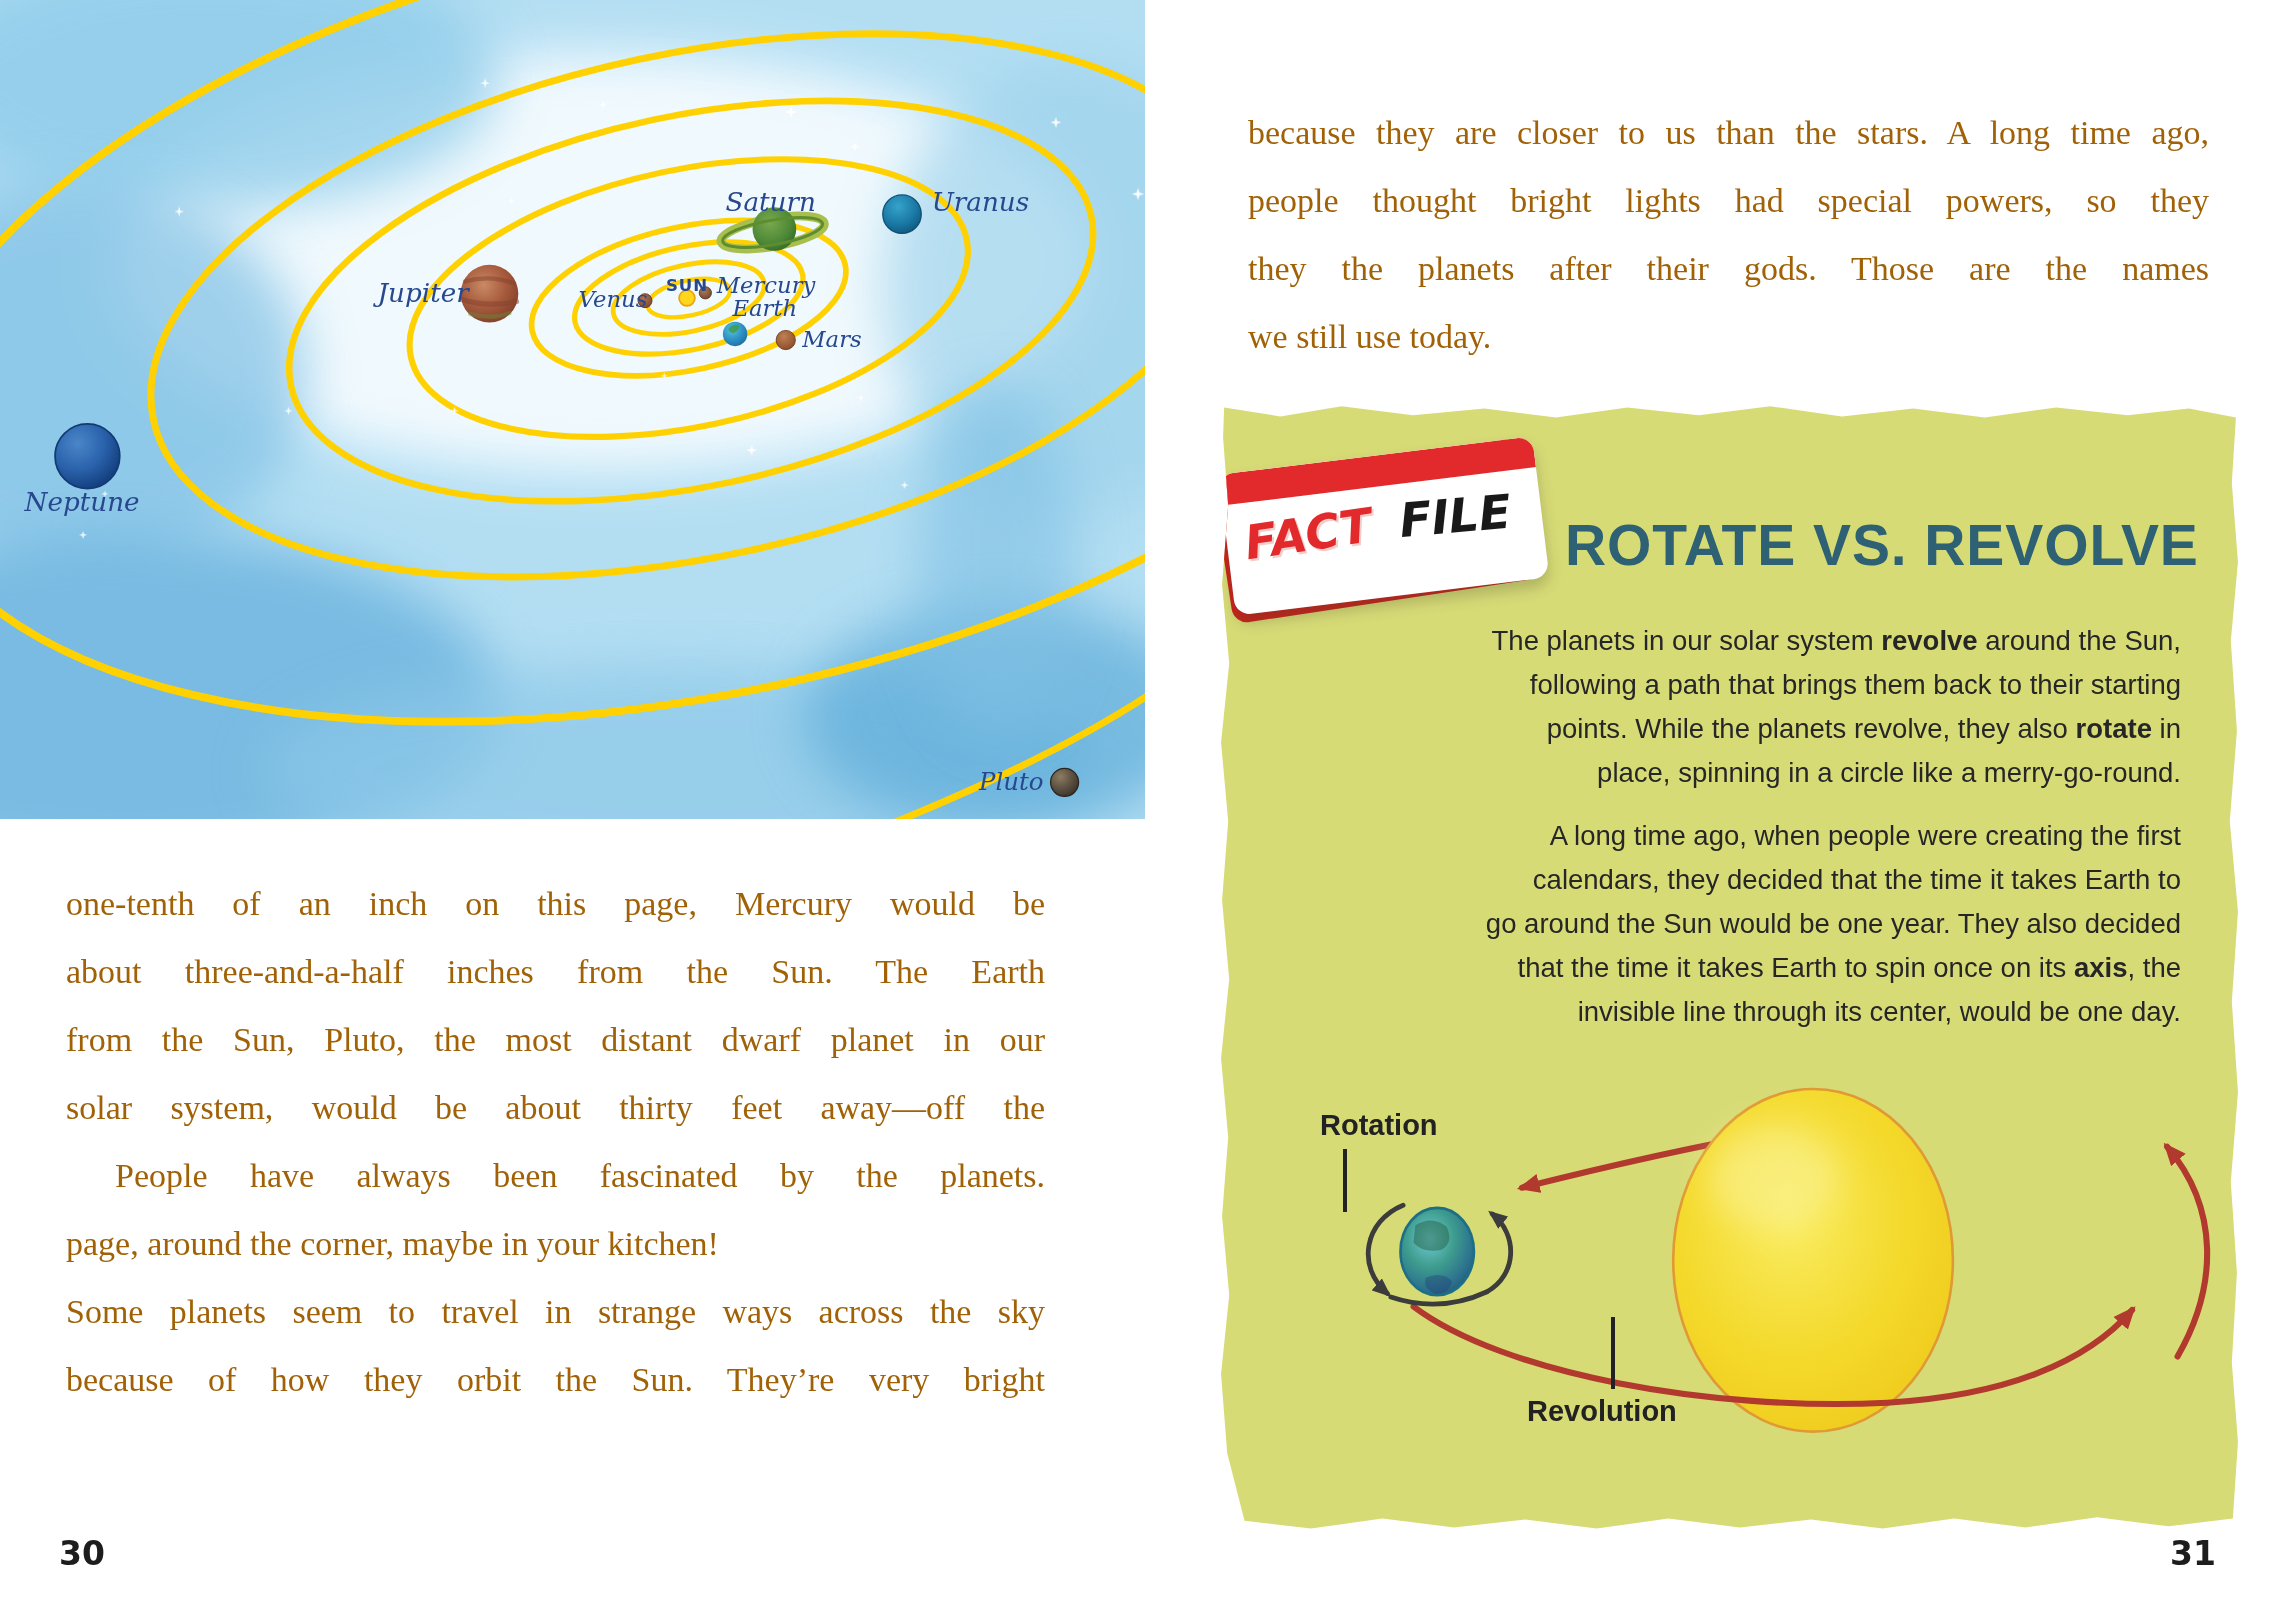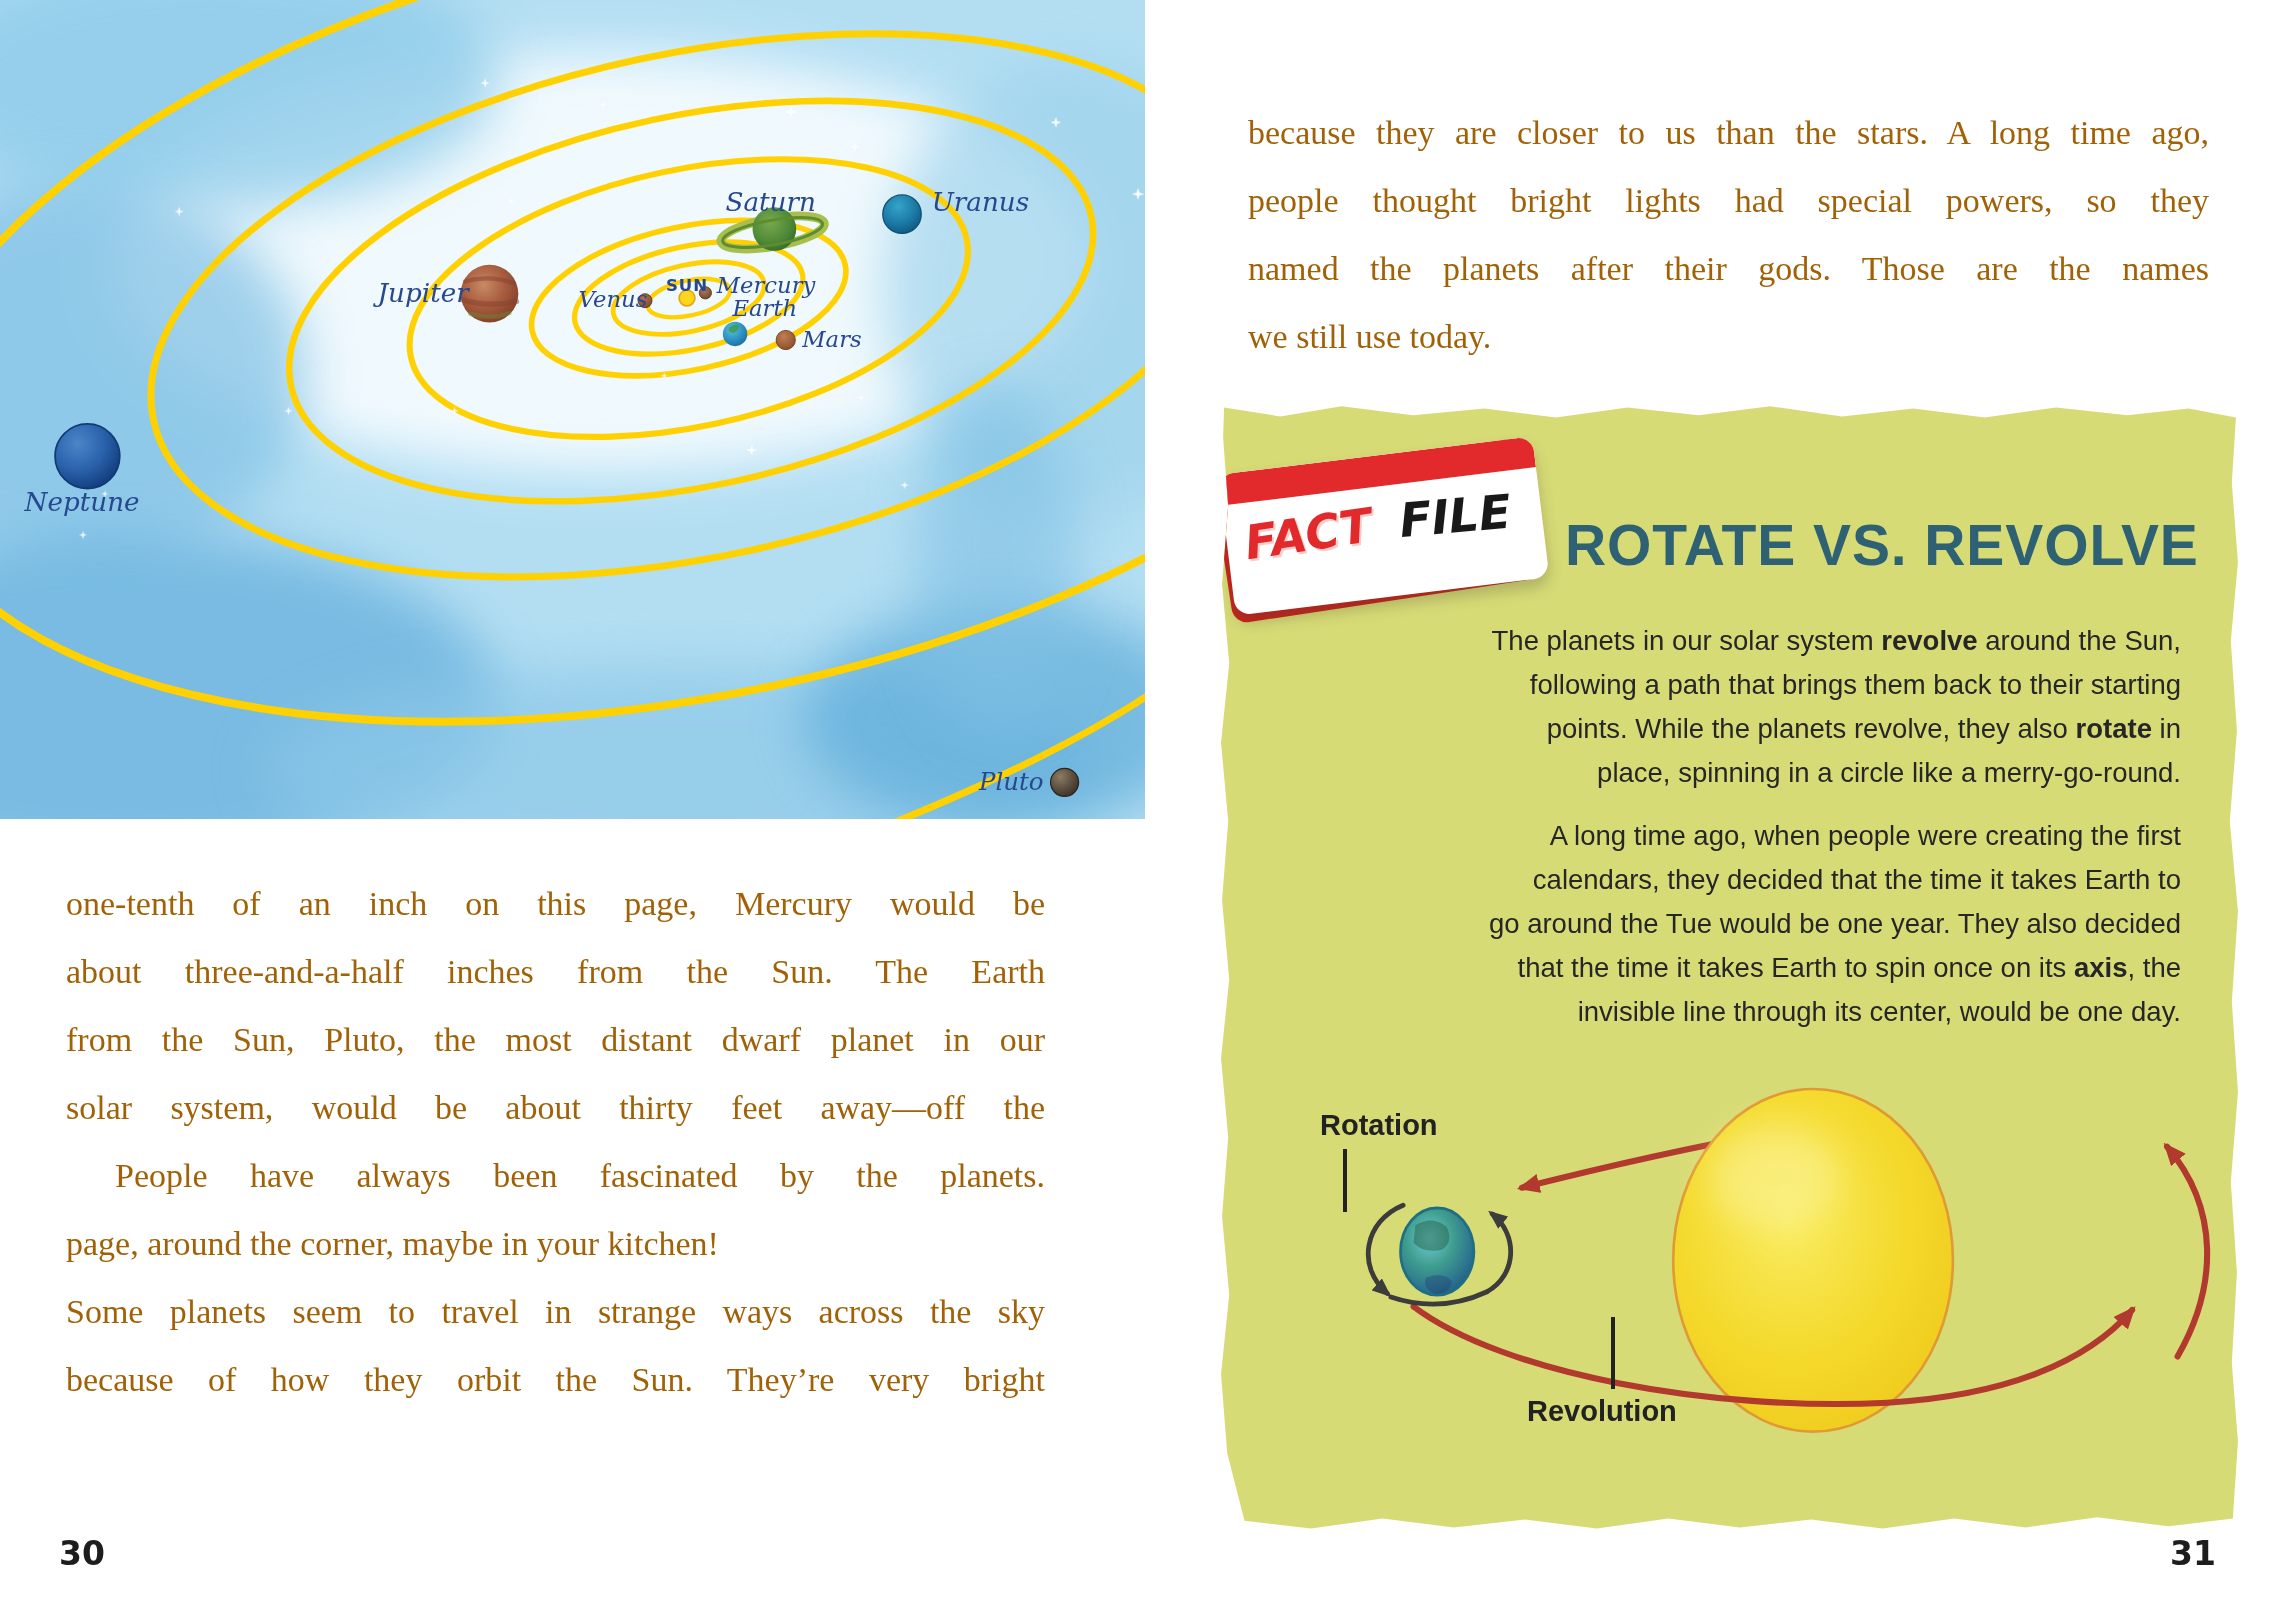--- a/index.html
+++ b/index.html
@@ -224,21 +224,21 @@
     <div class="line nj">page, around the corner, maybe in your kitchen!</div>
     <div class="line">Some planets seem to travel in strange ways across the sky</div>
     <div class="line">because of how they orbit the Sun. They’re very bright</div>
   </div>
 
   <div class="page-num pn-left">30</div>
 
   <div class="serif-block right-text">
     <div class="line">because they are closer to us than the stars. A long time ago,</div>
     <div class="line">people thought bright lights had special powers, so they</div>
-    <div class="line">named the planets after their gods. Those are the names</div>
+    <div class="line">they the planets after their gods. Those are the names</div>
     <div class="line nj">we still use today.</div>
   </div>
 
   <div class="fact-box">
 
     <div class="badge">
       <div class="badge-back"></div>
       <div class="badge-card">
         <div class="badge-bar"></div>
         <div class="badge-text">
@@ -266,21 +266,21 @@
         </div>
       </div>
       <div class="fact-para2">
         <div class="fb-line">
           <span>A long time ago, when people were creating the first</span><span class="bold"></span><span></span>
         </div>
         <div class="fb-line">
           <span>calendars, they decided that the time it takes Earth to</span><span class="bold"></span><span></span>
         </div>
         <div class="fb-line">
-          <span>go around the Tue would be one year. They also decided</span><span class="bold"></span><span></span>
+          <span>go around the Sun would be one year. They also decided</span><span class="bold"></span><span></span>
         </div>
         <div class="fb-line">
           <span>that the time it takes Earth to spin once on its </span><span class="bold">axis</span><span>, the</span>
         </div>
         <div class="fb-line">
           <span>invisible line through its center, would be one day.</span><span class="bold"></span><span></span>
         </div>
       </div>
     </div>
 

